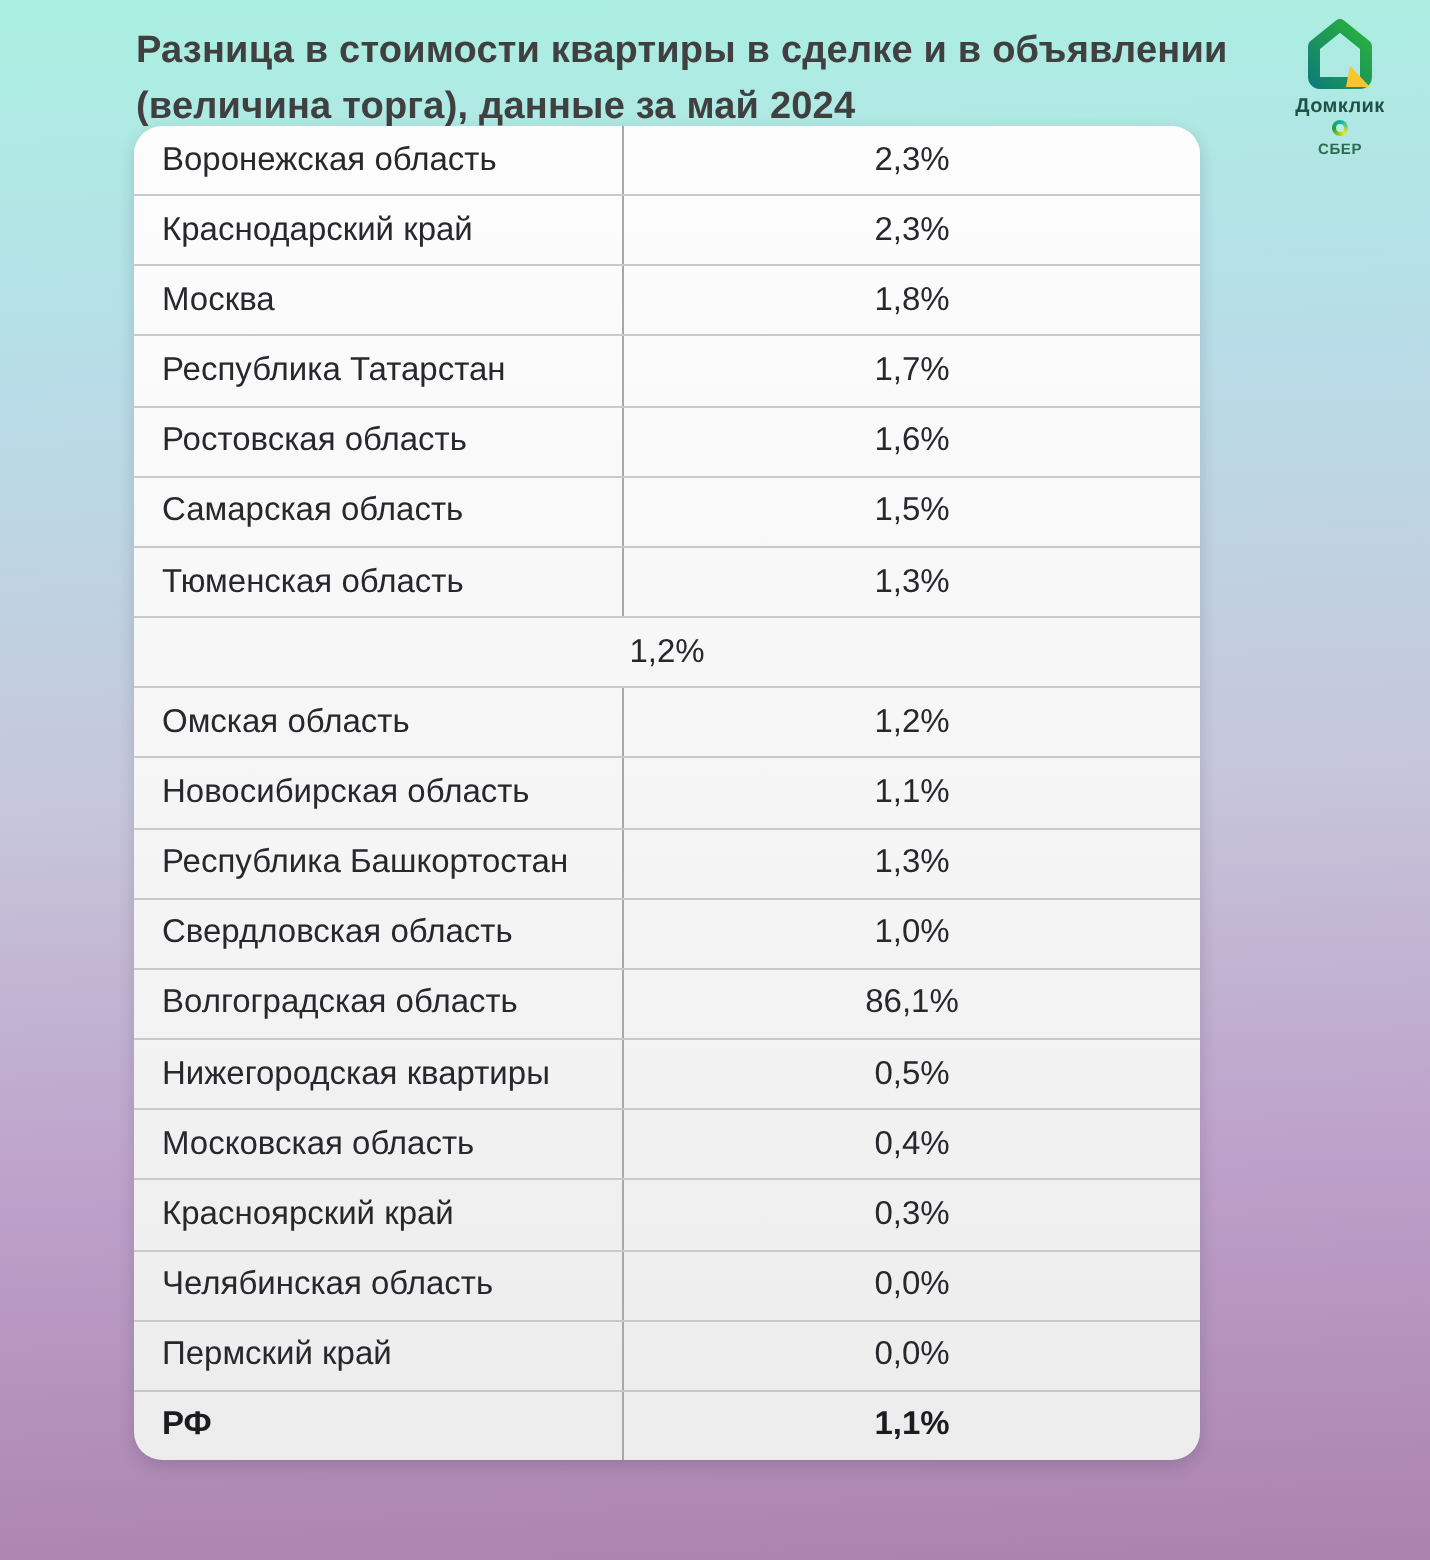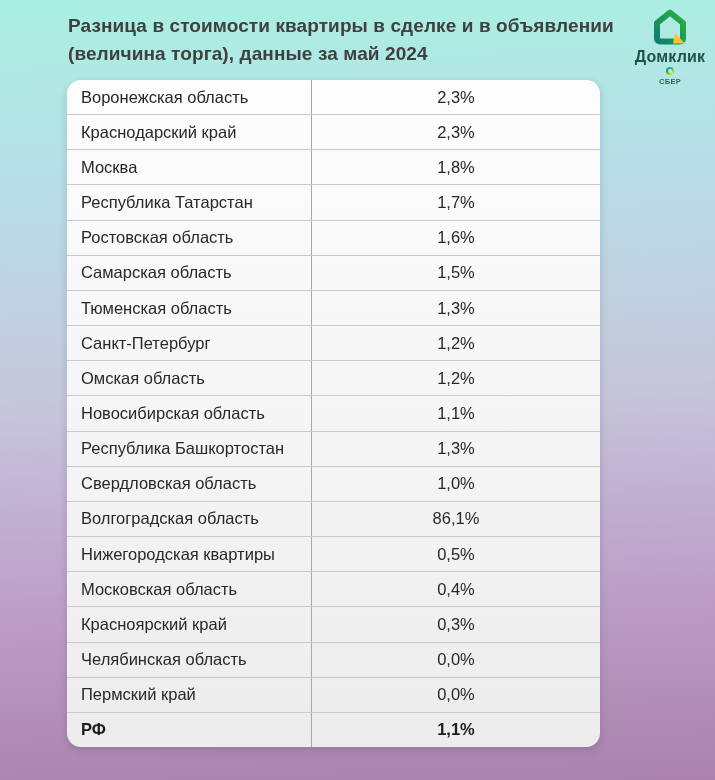--- a/index.html
+++ b/index.html
@@ -33,21 +33,21 @@
   .logo {
     position: absolute;
     top: 9px;
     right: 10px;
     width: 70px;
     display: flex;
     flex-direction: column;
     align-items: center;
   }
   .logo-name {
-    font-size: 16px;
+    font-size: 10px;
     font-weight: bold;
     color: #1f5147;
     margin-top: 3px;
     letter-spacing: 0.2px;
   }
   .logo-sub {
     display: flex;
     align-items: center;
     gap: 2px;
     margin-top: 1px;
@@ -69,21 +69,21 @@
   }
   .logo-sub-text {
     font-size: 7.5px;
     font-weight: bold;
     color: #2a6b52;
     letter-spacing: 0.3px;
   }
   .card {
     position: absolute;
     left: 67px;
-    top: 80px;
+    top: 63px;
     width: 533px;
     height: 667px;
     border-radius: 14px;
     background: linear-gradient(180deg, #fdfdfd 0%, #f4f4f4 60%, #ececec 100%);
     display: flex;
     flex-direction: column;
     overflow: hidden;
     box-shadow: 0 3px 8px rgba(40,40,60,0.18);
   }
   .row {
@@ -164,21 +164,20 @@
     </div>
     <div class="row">
       <div class="cell region">Самарская область</div>
       <div class="cell value">1,5%</div>
     </div>
     <div class="row">
       <div class="cell region">Тюменская область</div>
       <div class="cell value">1,3%</div>
     </div>
     <div class="row">
-      <div class="cell region">Санкт-Петербург</div>
       <div class="cell value">1,2%</div>
     </div>
     <div class="row">
       <div class="cell region">Омская область</div>
       <div class="cell value">1,2%</div>
     </div>
     <div class="row">
       <div class="cell region">Новосибирская область</div>
       <div class="cell value">1,1%</div>
     </div>

